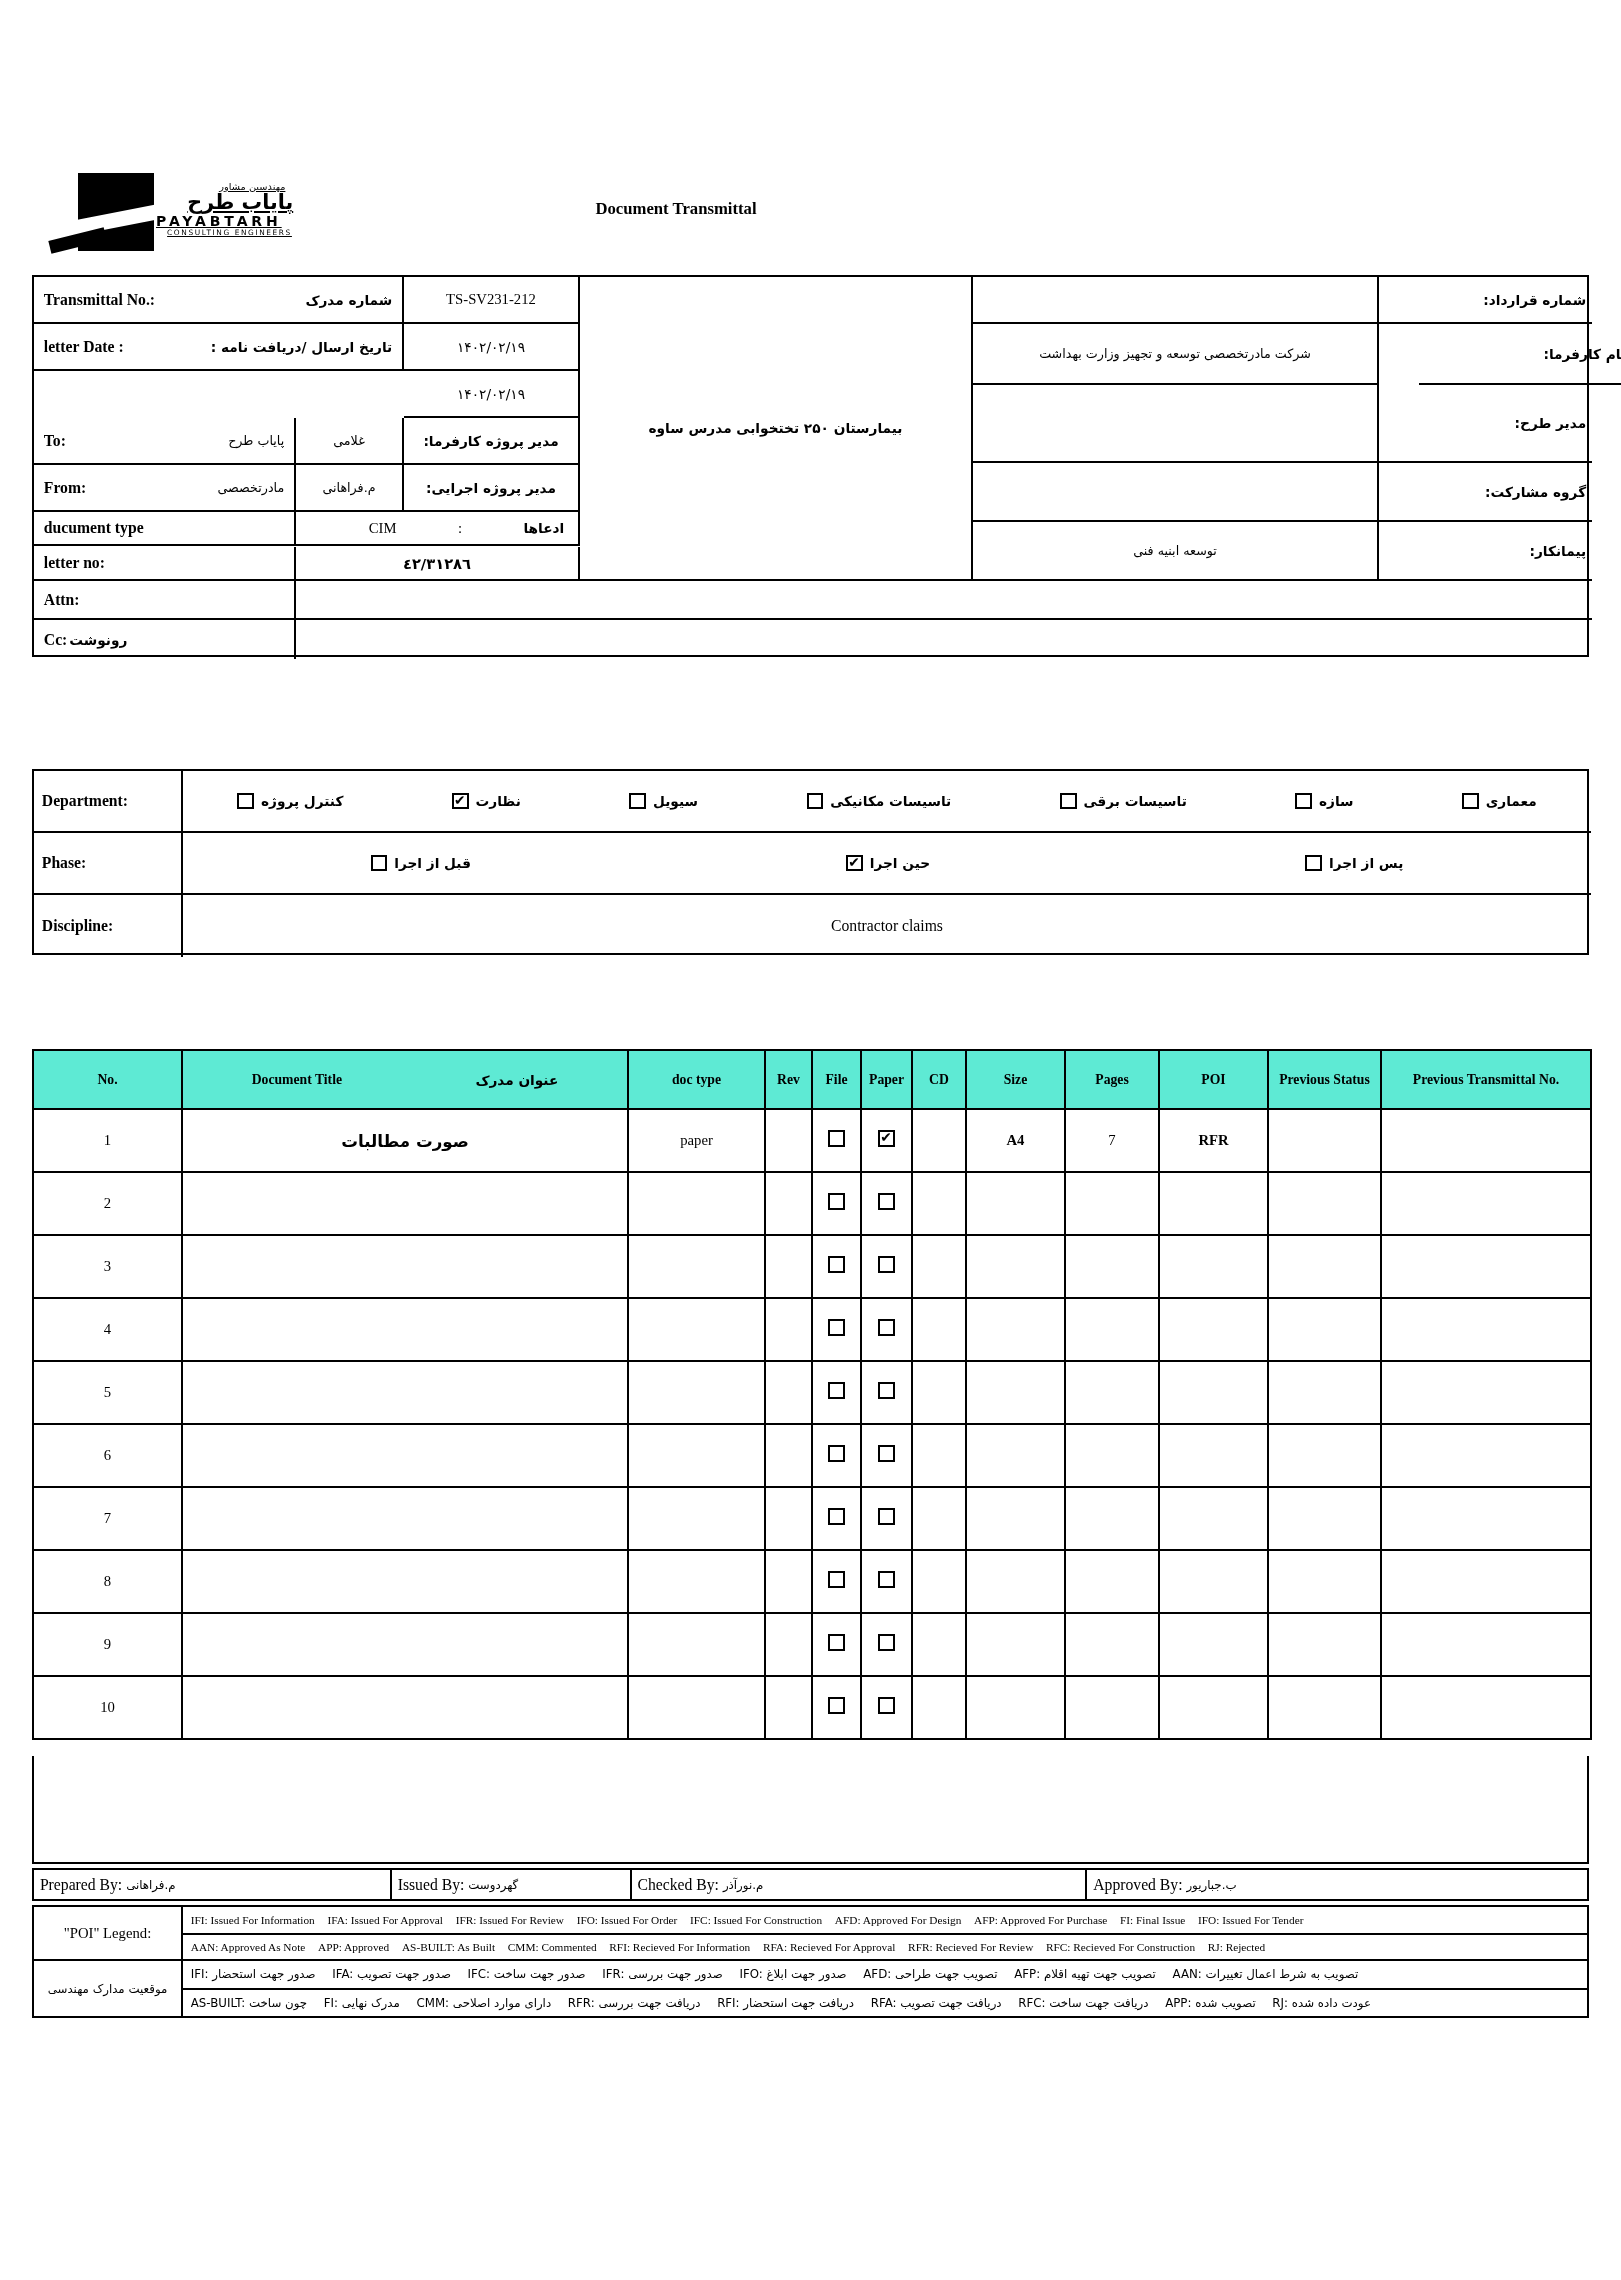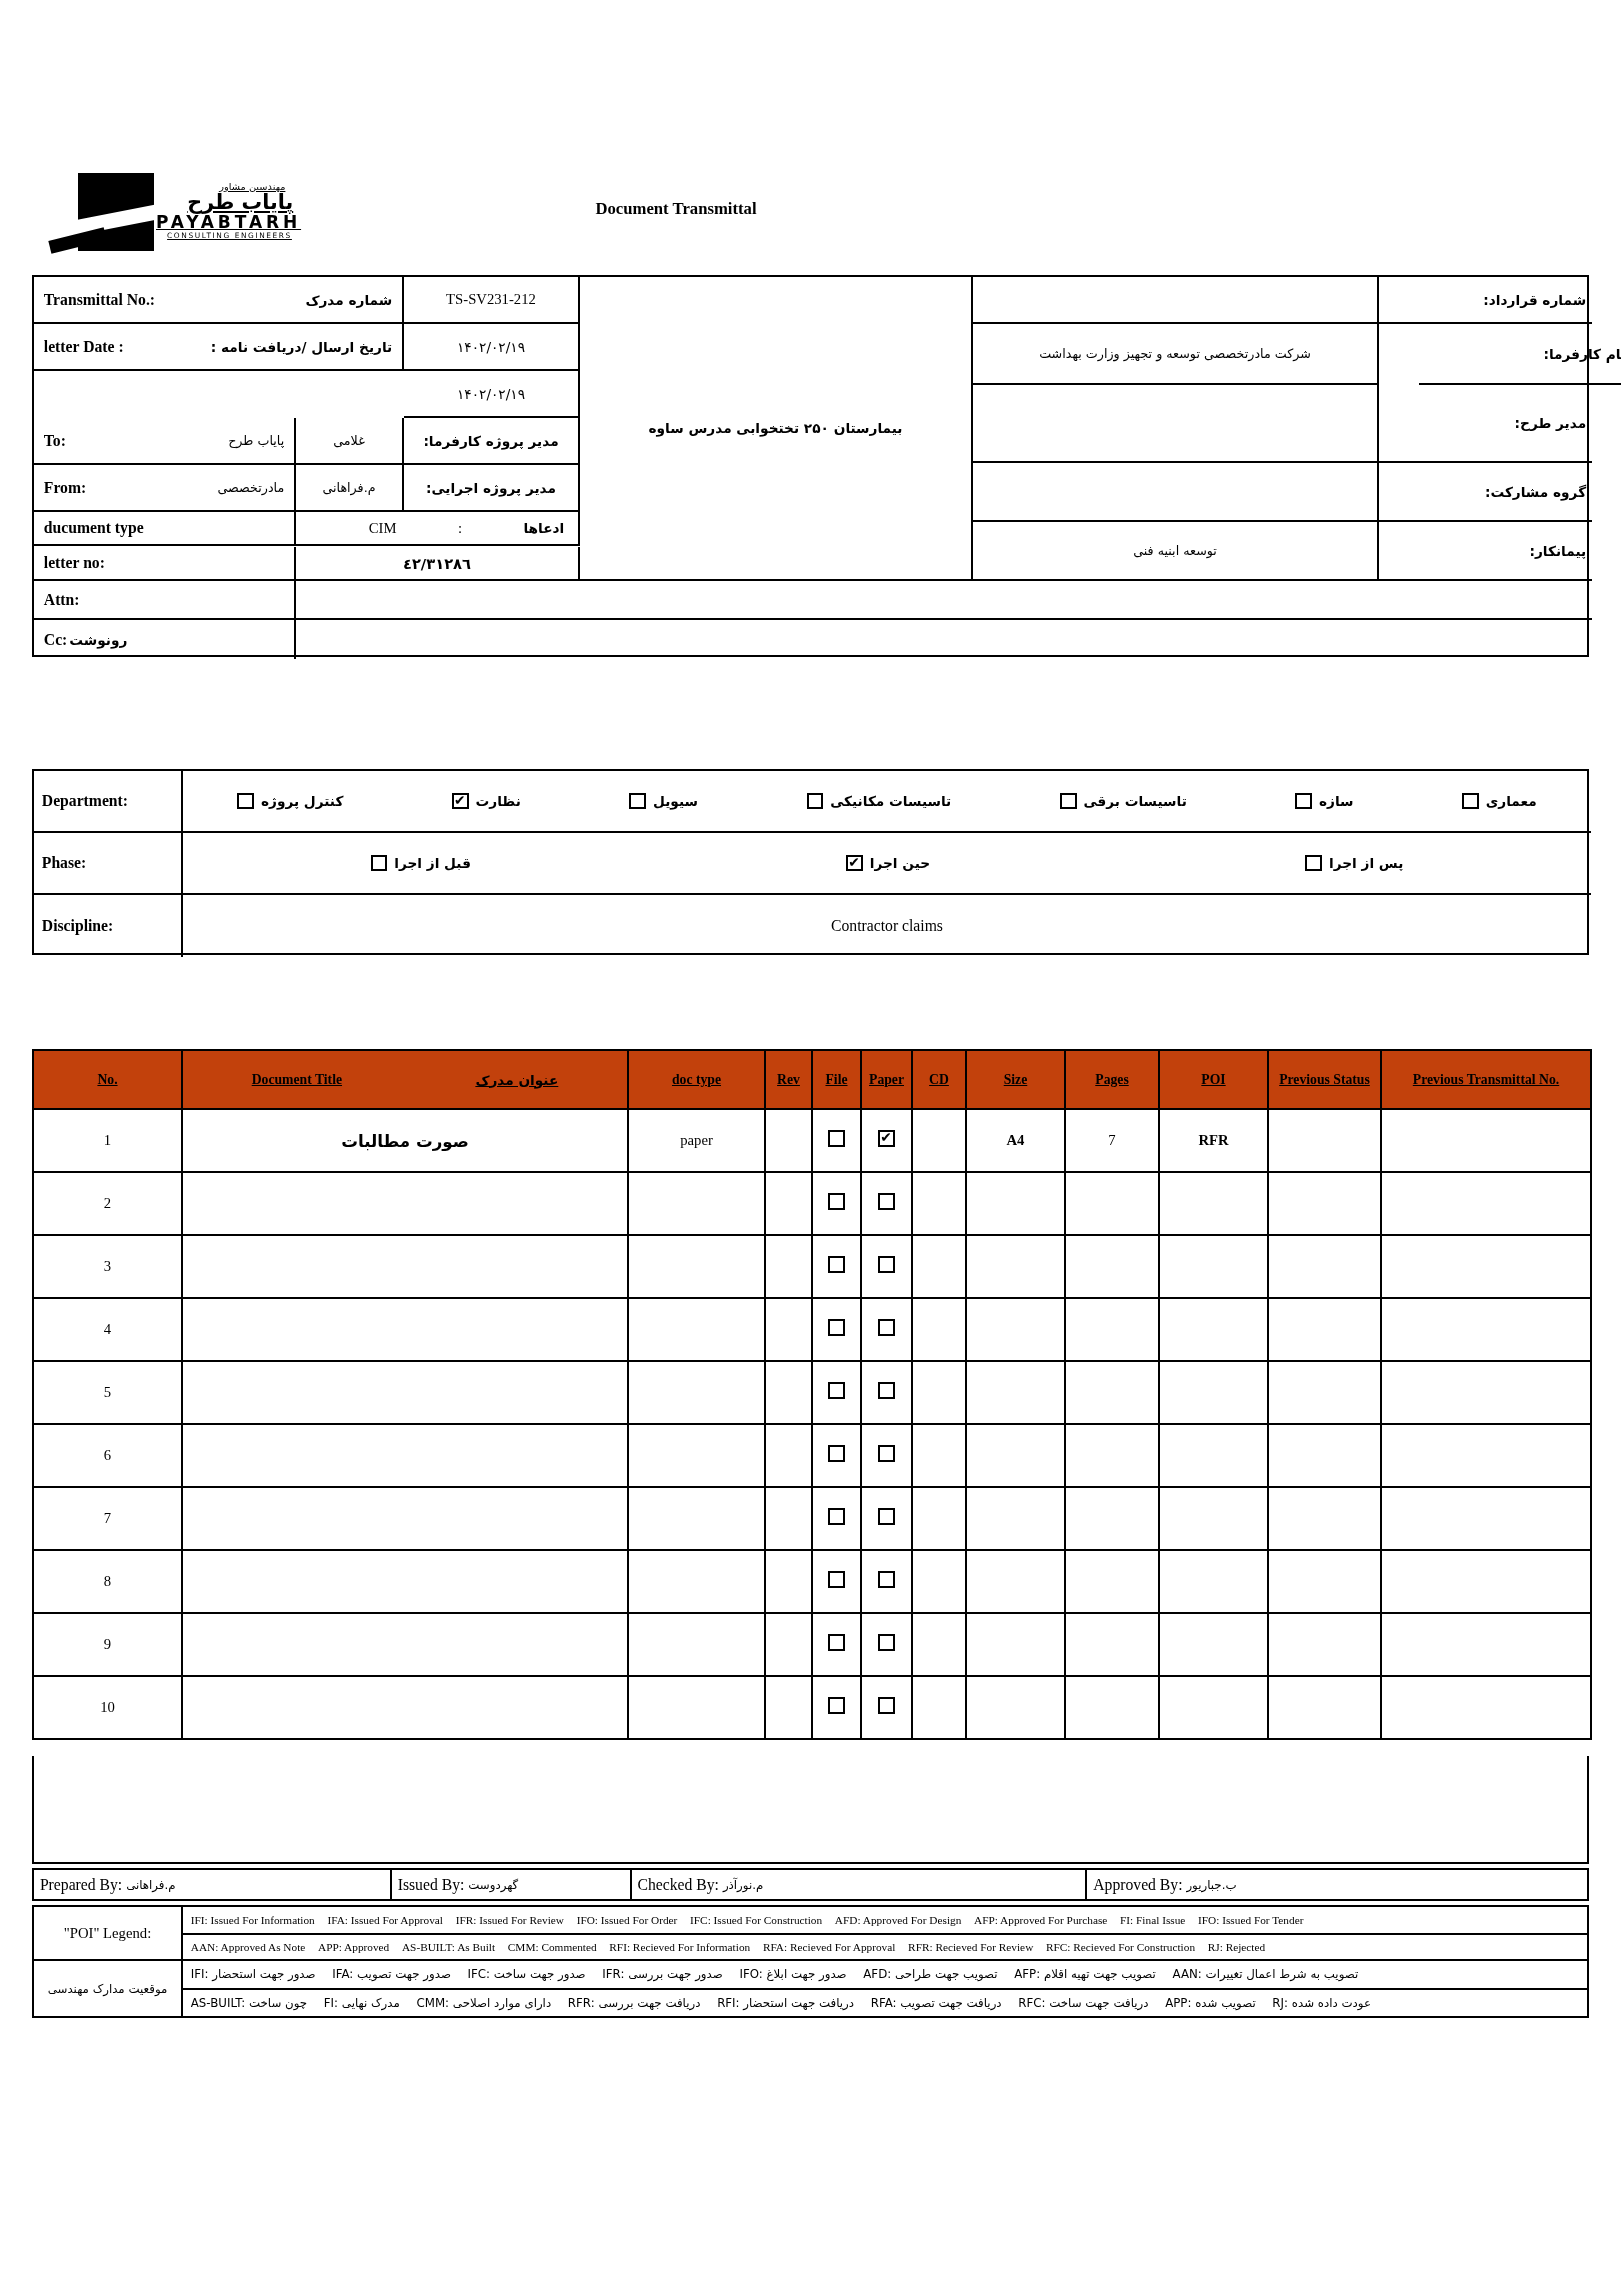--- a/index.html
+++ b/index.html
@@ -5,21 +5,21 @@
   html,body{margin:0;padding:0;background:#888;}
   .page{position:relative;width:1621px;height:2281px;background:#ffffff;margin:0 auto;
         font-family:"Liberation Serif","DejaVu Sans",serif;color:#000;}
   
   .logo-box{position:absolute;left:78px;top:173px;width:76px;height:78px;background:#000;}
   .logo-swoosh{position:absolute;left:69px;top:212px;width:98px;height:14.7px;background:#fff;transform:rotate(-11deg);}
   .logo-tail{position:absolute;left:49px;top:234px;width:57px;height:12.7px;background:#000;transform:rotate(-14deg);}
   .logo-text{position:absolute;left:156px;top:182px;width:147px;text-align:center;line-height:1.05;font-family:"DejaVu Sans",sans-serif;text-decoration:underline;}
   .lt-fa-small{display:block;font-size:9.8px;text-align:right;padding-right:17.6px;}
   .lt-fa-big{display:block;font-size:20.6px;font-weight:bold;text-align:right;padding-right:9.8px;}
-  .lt-en{display:block;font-size:17px;font-weight:bold;letter-spacing:3.9px;text-align:left;}
+  .lt-en{display:block;font-size:14px;font-weight:bold;letter-spacing:3.9px;text-align:left;}
   .lt-en-sub{display:block;font-size:7.4px;letter-spacing:1.6px;text-align:center;}
   
   .doc-title{position:absolute;left:529px;top:199px;width:294px;text-align:center;font-size:16.7px;font-weight:bold;}
   
   .info-table{position:absolute;left:32px;top:275px;width:1557px;height:382px;border:2.9px solid #000;box-sizing:border-box;}
   .itc{position:absolute;box-sizing:border-box;display:flex;align-items:center;
        border-right:2px solid #000;border-bottom:2px solid #000;font-size:14.7px;overflow:hidden;}
   .itc.nbr{border-right:none;} .itc.nbb{border-bottom:none;text-align:center;}
   .lblrow{justify-content:space-between;padding:0 9.8px;}
   .en-lbl{font-weight:bold;font-size:15.7px;white-space:nowrap;}
@@ -38,21 +38,21 @@
   .checksrow{direction:rtl;justify-content:space-around;}
   .cbitem{display:inline-flex;align-items:center;gap:6.9px;}
   .cblab{font-size:13.7px;font-weight:bold;font-family:"DejaVu Sans",sans-serif;white-space:nowrap;}
   .cb{display:inline-block;width:12.7px;height:12.7px;border:2px solid #000;background:#fff;position:relative;flex:0 0 auto;}
   .cb.checked::after{content:"✔";position:absolute;left:0px;top:-2.9px;font-size:13.7px;font-weight:bold;font-family:"DejaVu Sans",sans-serif;}
   .disc-val{width:100%;text-align:center;font-size:15.7px;}
   
   .doc-table{position:absolute;left:32px;top:1049px;border-collapse:collapse;table-layout:fixed;width:1557px;}
   .doc-table,.doc-table td,.doc-table th{border:2px solid #000;}
   .doc-table{border:2.9px solid #000;}
-  .doc-table th{background:#c2410c;font-size:13.7px;font-weight:bold;height:57px;padding:0 2px;text-decoration:underline;}
+  .doc-table th{background:#5eead4;font-size:13.7px;font-weight:bold;height:57px;padding:0 2px;}
   .doc-table td{height:61px;text-align:center;vertical-align:middle;padding:0 2px;overflow:hidden;}
   .th-title{padding:0;}
   .th-title .wrap{display:flex;justify-content:space-around;align-items:center;}
   .th-small{font-size:12.7px;}
   .col-title{font-weight:bold;font-size:16.7px;font-family:"DejaVu Sans",sans-serif;}
   .col-no,.col-doc_type,.col-pages{font-size:14.7px;}
   .col-size,.col-poi{font-size:14.7px;font-weight:bold;}
   .empty-block{position:absolute;left:32px;top:1756px;width:1557px;height:108px;box-sizing:border-box;
                border:2.9px solid #000;border-top:none;}
   

